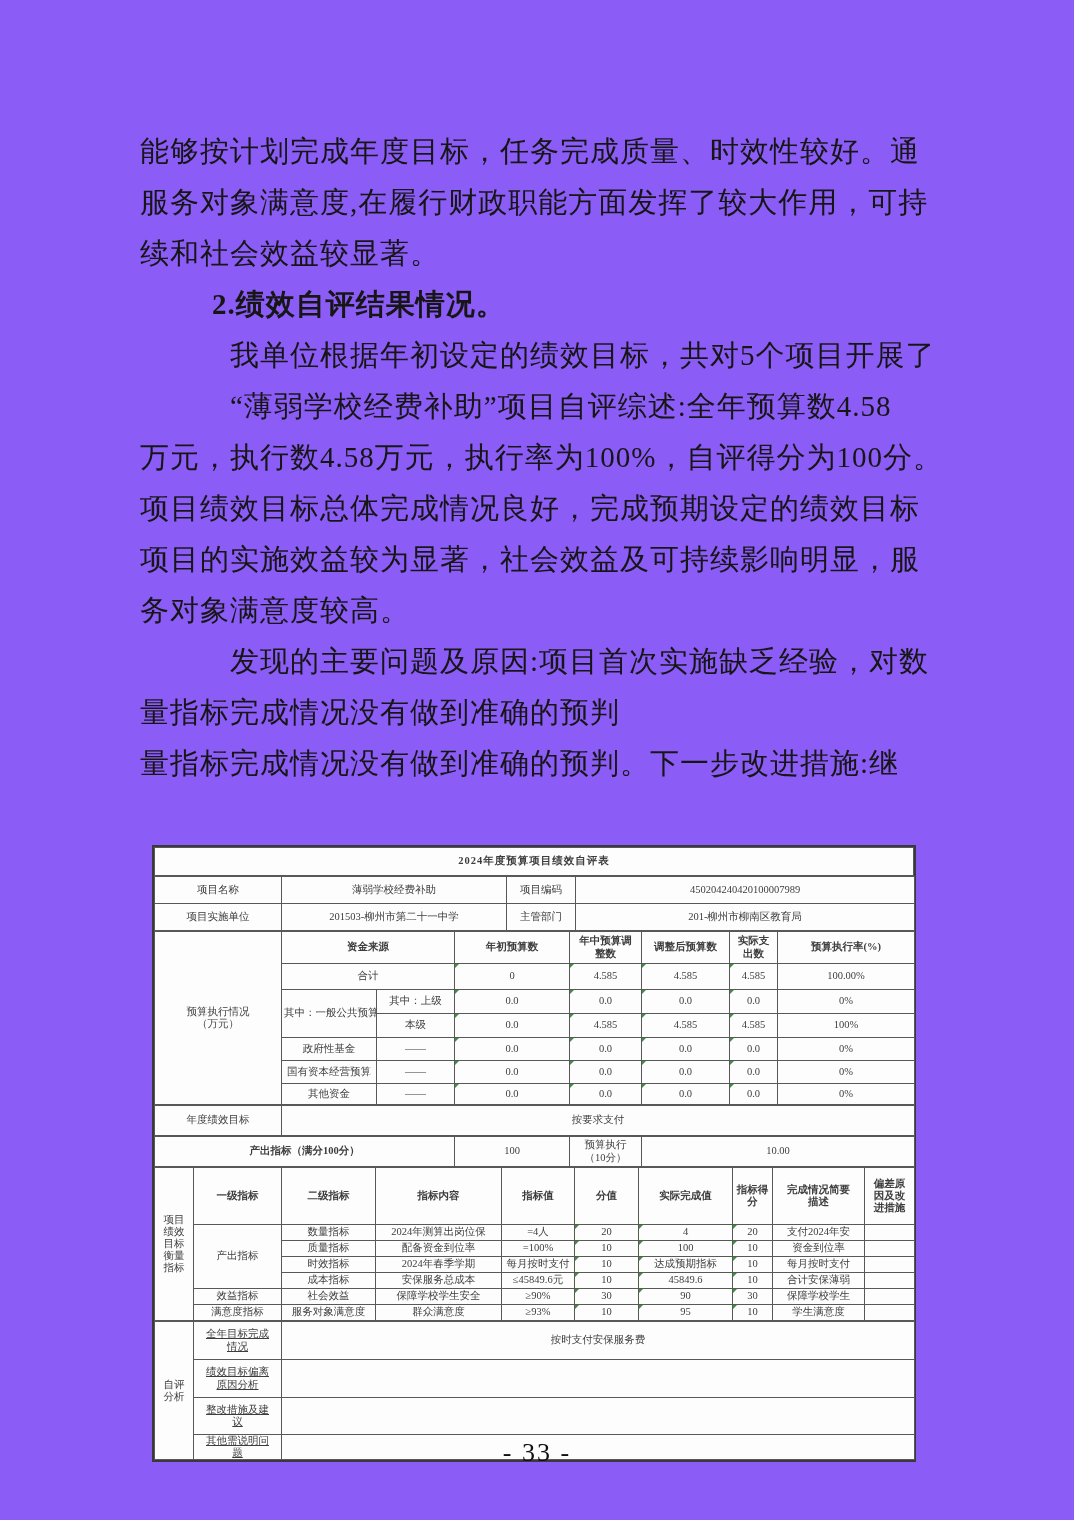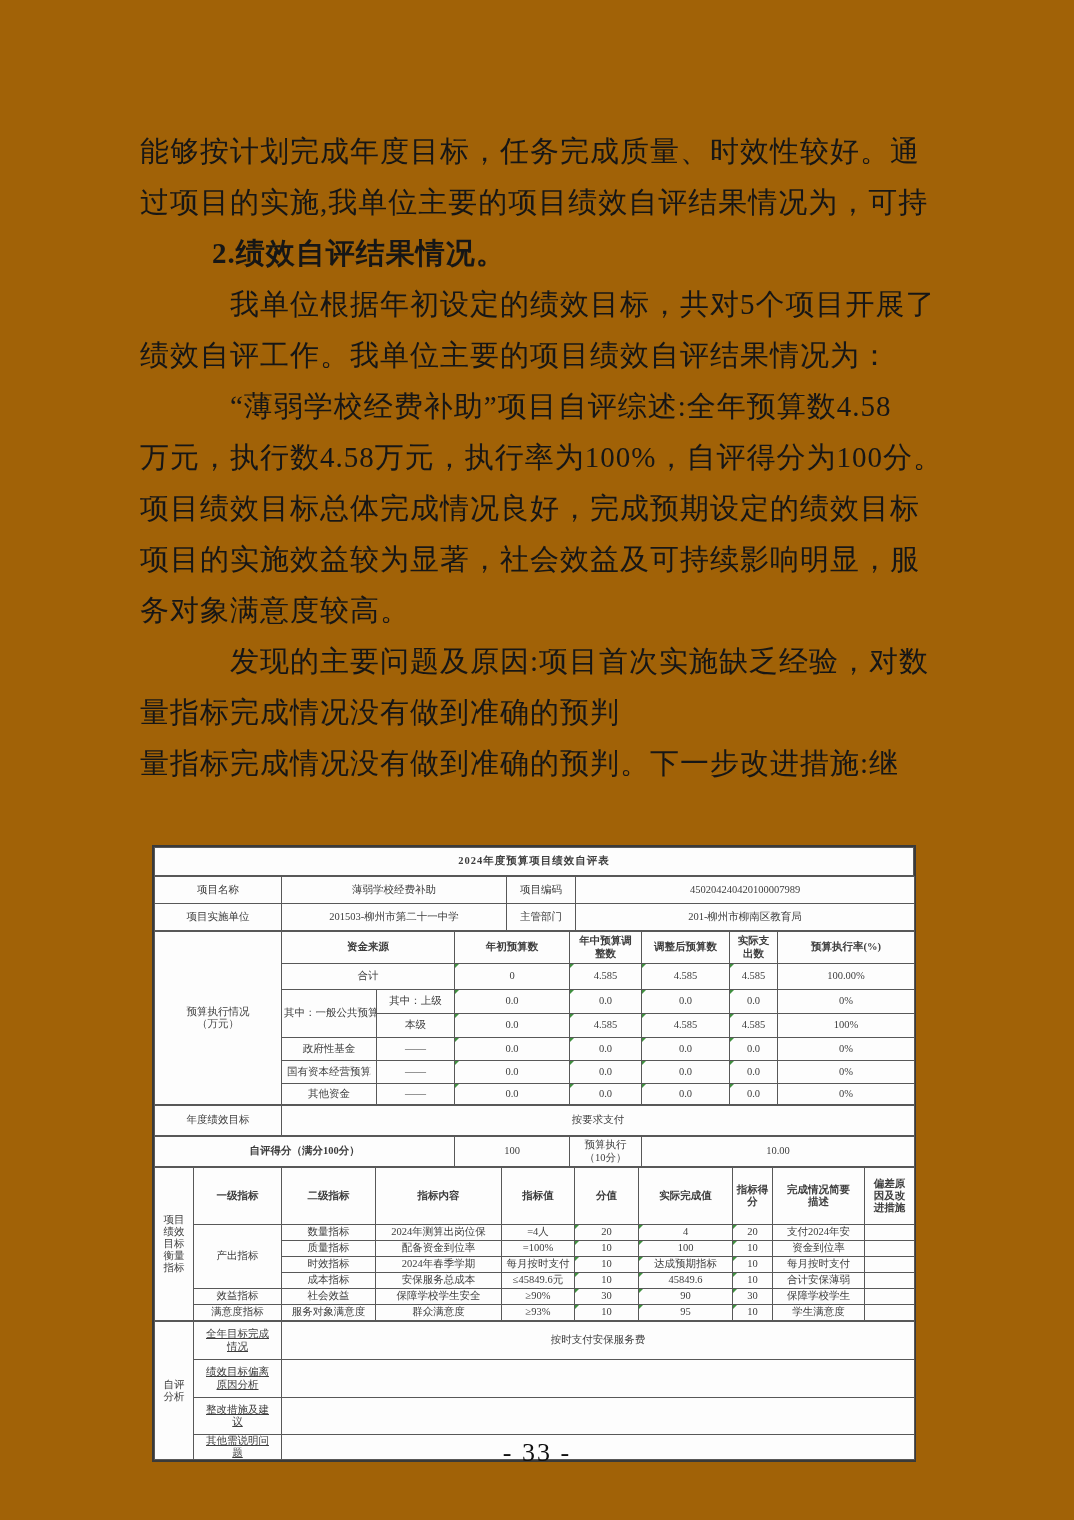--- a/index.html
+++ b/index.html
@@ -1,16 +1,16 @@
 <!DOCTYPE html>
 <html><head>
 <meta charset="utf-8">
 <style>
   html,body{margin:0;padding:0;background:#fff;}
-  .page{position:relative;width:1074px;height:1520px;background:#a16207;overflow:hidden;
+  .page{position:relative;width:1074px;height:1520px;background:#8b5cf6;overflow:hidden;
         font-family:"Liberation Serif","DejaVu Serif",serif;color:#1c1c1c;}
   
   .text-block{position:absolute;left:140px;top:126px;width:800px;}
   .ln{height:51px;line-height:51px;font-size:29px;letter-spacing:1px;white-space:nowrap;color:#161616;}
   .ln.ind{padding-left:90px;}
   .ln.hd2{padding-left:72px;font-weight:bold;}
   
   .tablewrap{position:absolute;left:152px;top:845px;width:760px;border:2px solid #3a3a3a;background:#fdfdfd;}
   table.t{border-collapse:collapse;table-layout:fixed;width:760px;}
   table.t td{border:1px solid #585858;font-size:10.5px;line-height:1.15;text-align:center;
@@ -33,24 +33,24 @@
   .pageno{position:absolute;left:0;top:1406px;width:1074px;text-align:center;
           font-size:26px;letter-spacing:2px;color:#111;z-index:5;margin-top:32px;}
 </style>
 </head>
 <body>
 
 <div class="page">
 
   <div class="text-block">
     <div class="ln">能够按计划完成年度目标，任务完成质量、时效性较好。通</div>
-    <div class="ln">过项目的实施,我单位主要的项目绩效自评结果情况为，可持</div>
+    <div class="ln">服务对象满意度,在履行财政职能方面发挥了较大作用，可持</div>
+    <div class="ln">续和社会效益较显著。</div>
     <div class="ln hd2">2.绩效自评结果情况。</div>
     <div class="ln ind">我单位根据年初设定的绩效目标，共对5个项目开展了</div>
-    <div class="ln">绩效自评工作。我单位主要的项目绩效自评结果情况为：</div>
     <div class="ln ind">“薄弱学校经费补助”项目自评综述:全年预算数4.58</div>
     <div class="ln">万元，执行数4.58万元，执行率为100%，自评得分为100分。</div>
     <div class="ln">项目绩效目标总体完成情况良好，完成预期设定的绩效目标</div>
     <div class="ln">项目的实施效益较为显著，社会效益及可持续影响明显，服</div>
     <div class="ln">务对象满意度较高。</div>
     <div class="ln ind">发现的主要问题及原因:项目首次实施缺乏经验，对数</div>
     <div class="ln">量指标完成情况没有做到准确的预判</div>
     <div class="ln">量指标完成情况没有做到准确的预判。下一步改进措施:继</div>
   </div>
 
@@ -178,21 +178,21 @@
 
     <table class="t">
       <colgroup>
           <col style="width:300px">
           <col style="width:115px">
           <col style="width:72px">
           <col style="width:273px">
         </colgroup>
       <tbody>
           <tr class="h30">
-        <td class="hd">自评得分（满分100分）</td>
+        <td class="hd">产出指标（满分100分）</td>
         <td>100</td>
         <td><span class="wv w46">预算执行（10分）</span></td>
         <td>10.00</td>
       </tr>
     </tbody>
       </table>
 
     <table class="t">
       <colgroup>
           <col style="width:39px">

